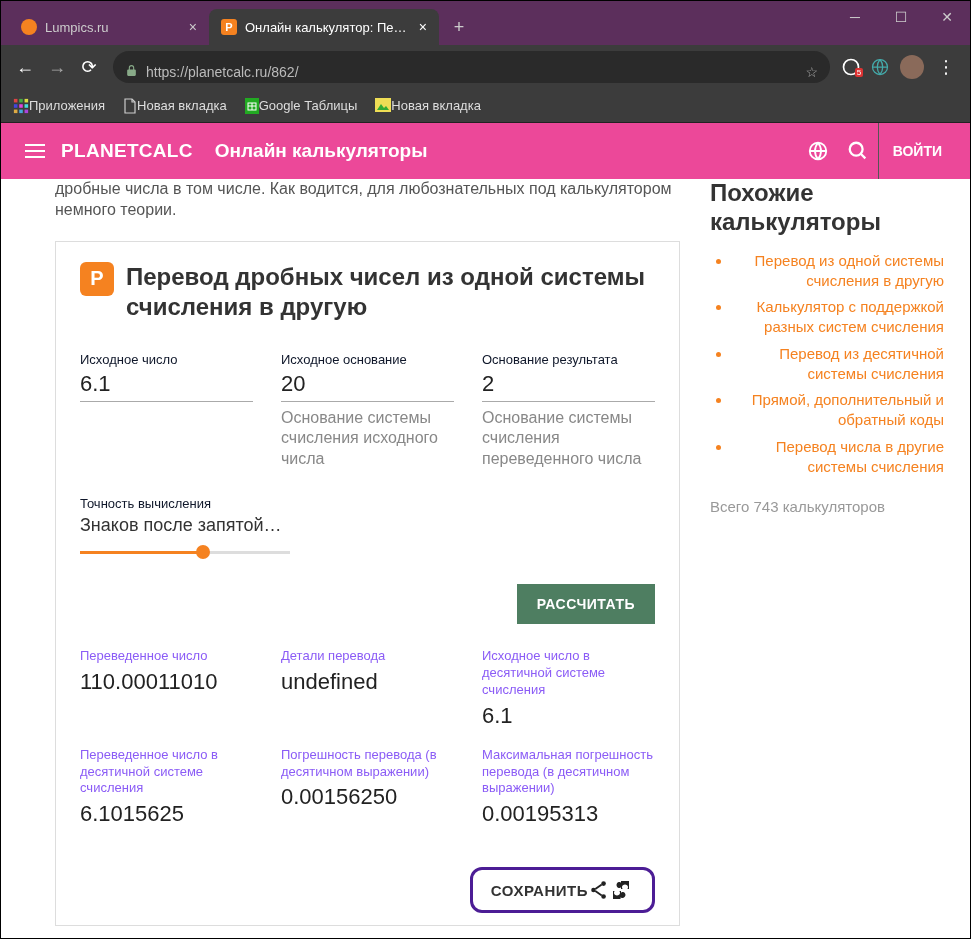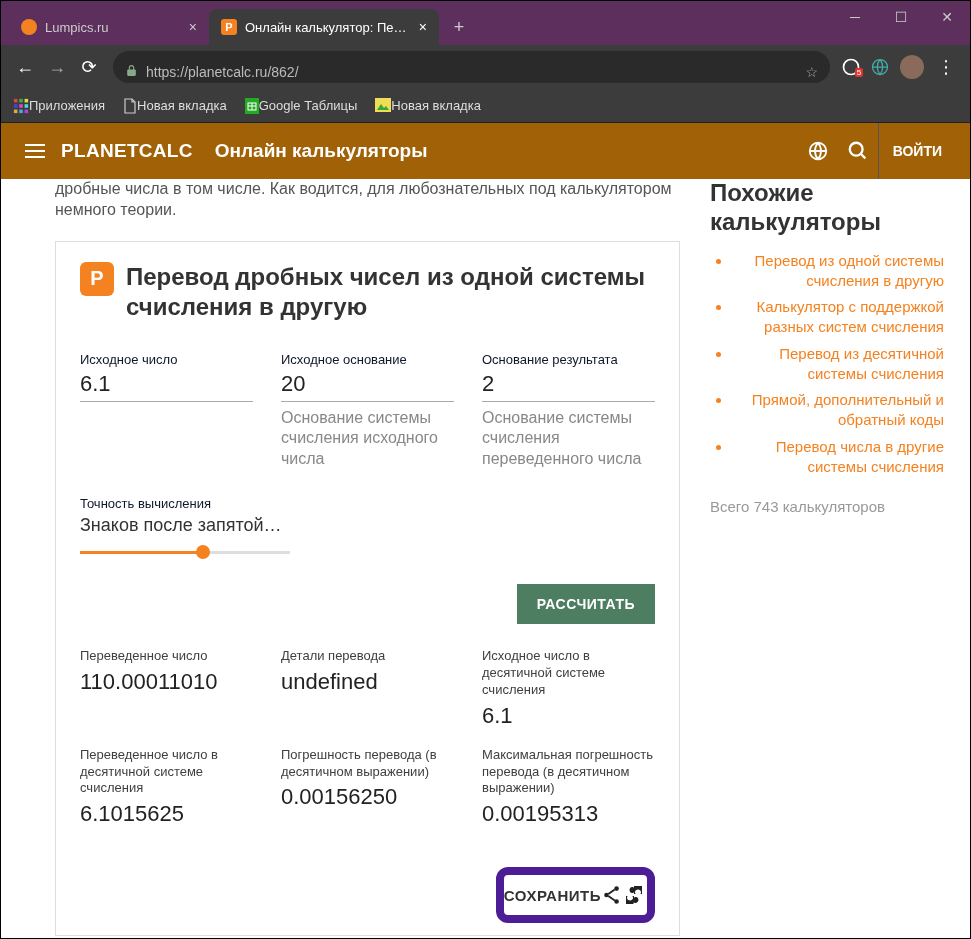--- a/index.html
+++ b/index.html
@@ -19,21 +19,21 @@
 .navbtn { width: 32px; height: 32px; display: flex; align-items: center; justify-content: center; color: #aaa; font-size: 18px; }
 .navbtn.active { color: #fff; }
 .urlbox { flex: 1; background: #2a2a2a; border-radius: 16px; height: 32px; display: flex; padding: 13px 12px; margin: 0 8px; color: #bbb; font-size: 14px; }
 .urlbox .url { flex: 1; }
 .urlbox .star { margin-left: 8px; color: #aaa; }
 .exticon { width: 28px; height: 28px; display: flex; align-items: center; justify-content: center; color: #fff; }
 .avatar { width: 24px; height: 24px; border-radius: 50%; background: #8a6a5a; margin: 0 6px; }
 .bookmarks { background: #3c3c3c; height: 34px; display: flex; align-items: center; padding: 0 12px; gap: 18px; border-bottom: 1px solid #222; }
 .bk { display: flex; align-items: flex-start; color: #ddd; font-size: 13px; gap: 0; }
 .content { flex: 1; overflow: hidden; display: flex; flex-direction: column; }
-.siteheader { background: #a16207; height: 56px; display: flex; align-items: center; padding: 0 14px; text-align: right; }
+.siteheader { background: #ec4899; height: 56px; display: flex; align-items: center; padding: 0 14px; text-align: right; }
 .hamburger { width: 40px; display: flex; flex-direction: column; gap: 4px; align-items: center; justify-content: center; }
 .hamburger span { width: 20px; height: 2px; background: #fff; }
 .brand { color: #fff; font-weight: bold; font-size: 19px; margin-left: 6px; margin-right: 22px; letter-spacing: 0.3px; }
 .subtitle { color: #fff; font-weight: bold; font-size: 19px; }
 .spacer { flex: 1; }
 .hicon { width: 40px; height: 40px; display: flex; align-items: center; justify-content: center; color: #fff; }
 .login { color: #fff; font-weight: bold; font-size: 14px; padding: 0 14px; border-left: 1px solid #555; height: 56px; display: flex; align-items: center; }
 .page { display: flex; padding: 0 26px 10px 54px; flex: 1; overflow: hidden; }
 .main { flex: 1; }
 .intro { color: #555; font-size: 16px; line-height: 1.3; margin-bottom: 20px; }
@@ -49,23 +49,23 @@
 .slider-section { margin-bottom: 22px; width: 210px; }
 .slider-val { font-size: 18px; color: #333; margin-bottom: 8px; white-space: nowrap; overflow: hidden; text-overflow: ellipsis; }
 .slider { height: 18px; position: relative; }
 .strack { position: absolute; top: 7px; left: 0; height: 3px; width: 100%; background: #ddd; }
 .sfill { position: absolute; top: 7px; left: 0; height: 3px; width: 58%; background: #f58220; }
 .sthumb { position: absolute; top: 1px; left: 55%; width: 14px; height: 14px; border-radius: 50%; background: #f58220; }
 .calcbtn-row { display: flex; justify-content: flex-end; margin-bottom: 24px; }
 .calcbtn { background: #14532d; opacity: 0.75; color: #fff; font-weight: bold; font-size: 14px; padding: 12px 20px; border: none; letter-spacing: 0.5px; }
 .results { display: flex; gap: 28px; margin-bottom: 18px; }
 .result { flex: 1; }
-.rlabel { font-size: 13px; color: #404040; line-height: 1.3; margin-bottom: 4px; }
+.rlabel { font-size: 13px; color: #8b5cf6; line-height: 1.3; margin-bottom: 4px; }
 .rval { font-size: 22px; color: #222; }
-.actions { display: flex; justify-content: flex-end; align-items: center; border: 8px solid #4c1d95; border-radius: 12px; padding: 8px 0; width: fit-content; margin-left: auto; }
+.actions { display: flex; justify-content: flex-end; align-items: center; border: 3px solid #4c1d95; border-radius: 12px; padding: 8px 18px; width: fit-content; margin-left: auto; }
 .savebtn { font-weight: bold; font-size: 15px; color: #333; letter-spacing: 0.5px; }
 .sidebar { width: 234px; margin-left: 30px; }
 .sbtitle { font-size: 24px; font-weight: bold; color: #333; margin-bottom: 14px; line-height: 1.2; }
 .sb ul { list-style: disc; padding-left: 22px; text-align: right; }
 .sb li { color: #f58220; font-size: 15px; margin-bottom: 6px; line-height: 1.35; }
 .sb li a { color: #f58220; }
 .sbfoot { color: #999; font-size: 15px; margin-top: 18px; line-height: 1.6; }
 svg { display: block; }
 </style>
 </head>

